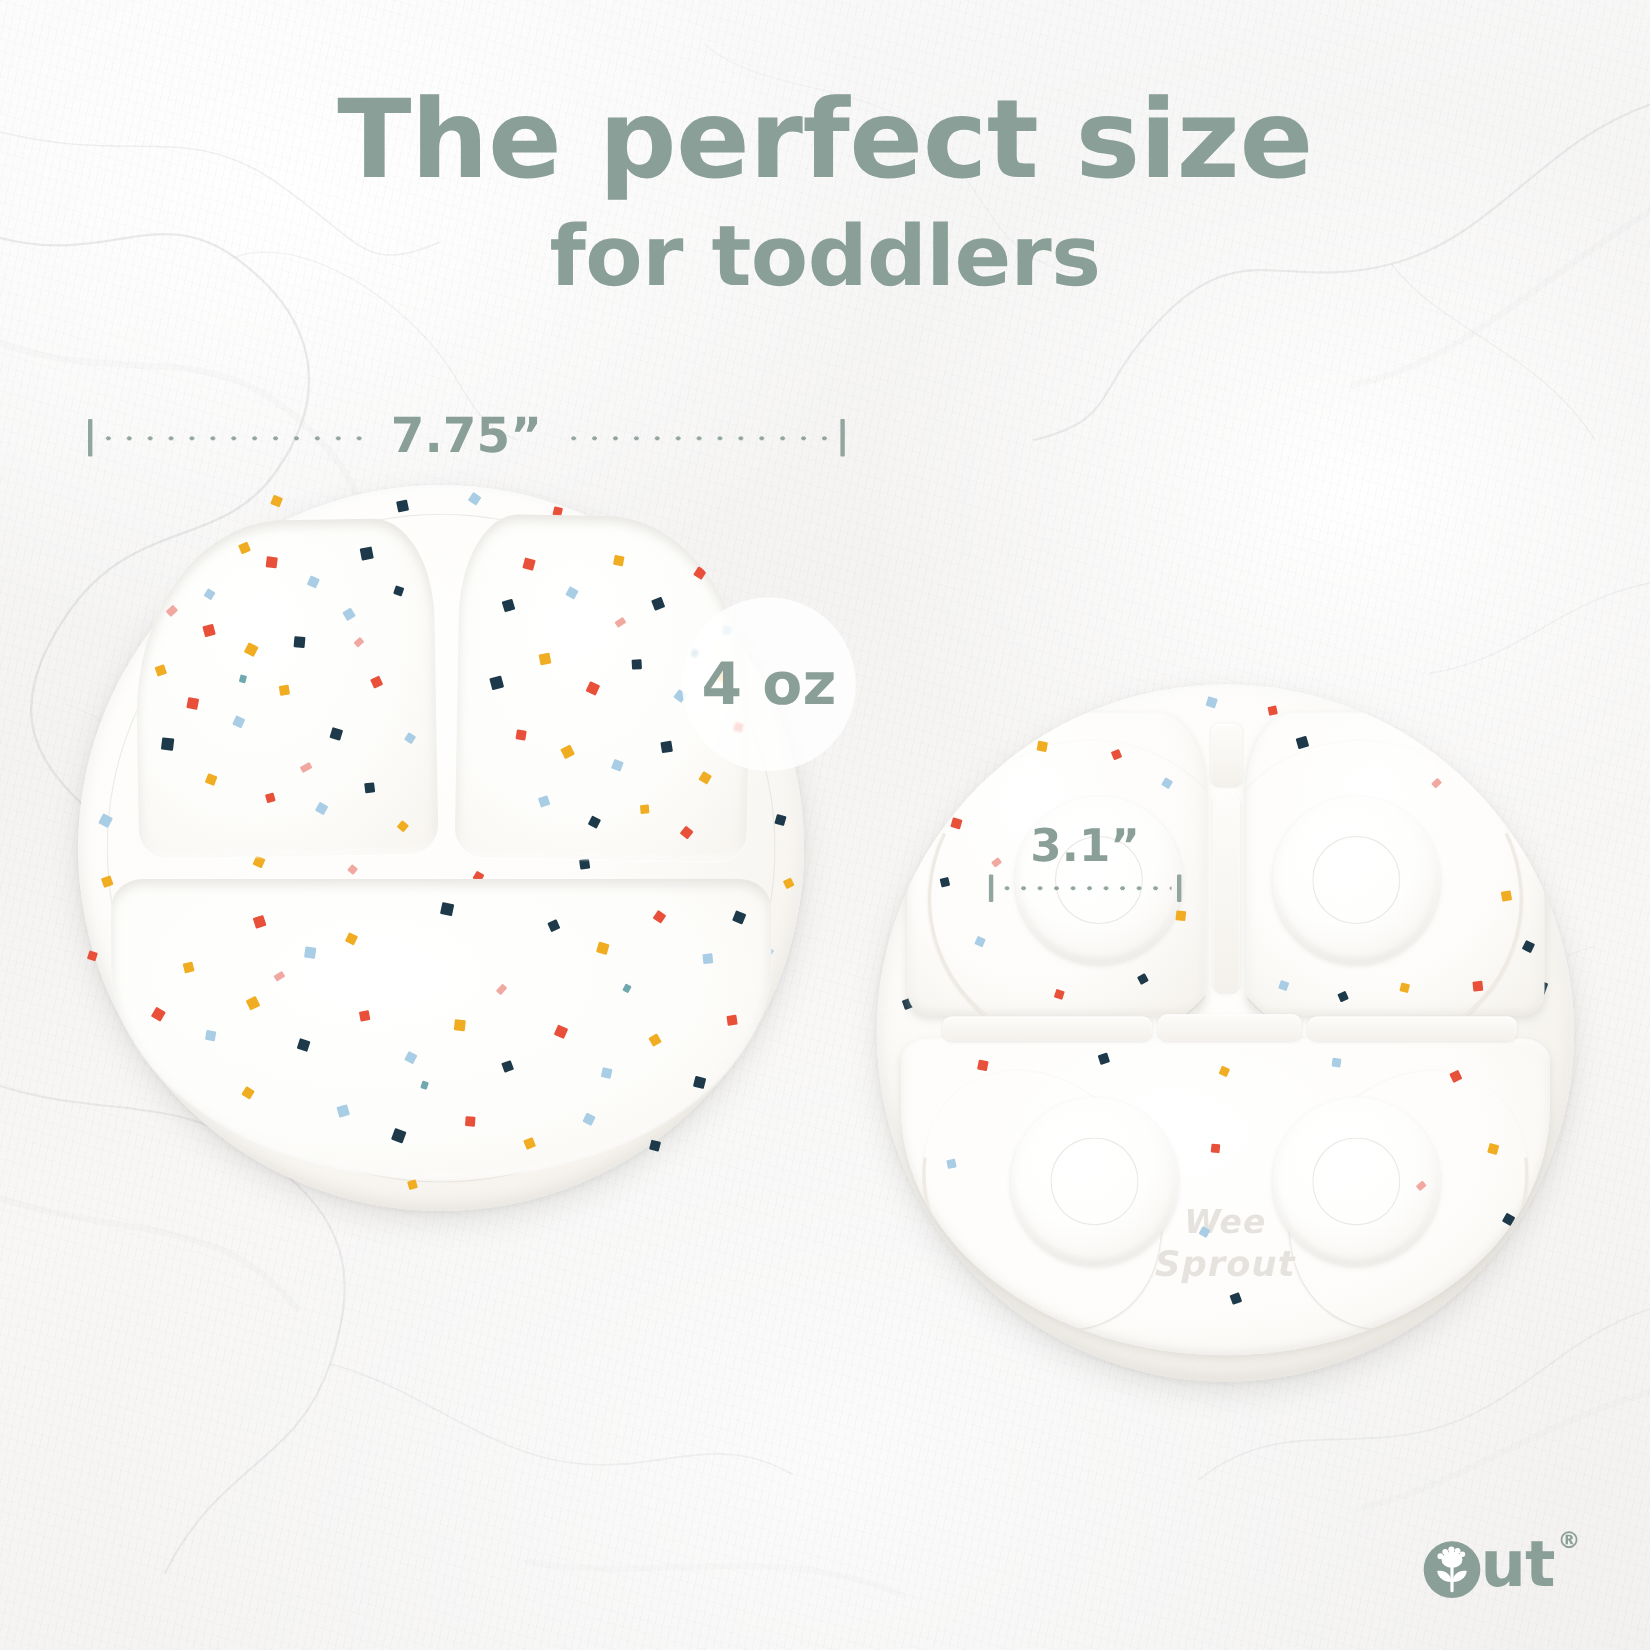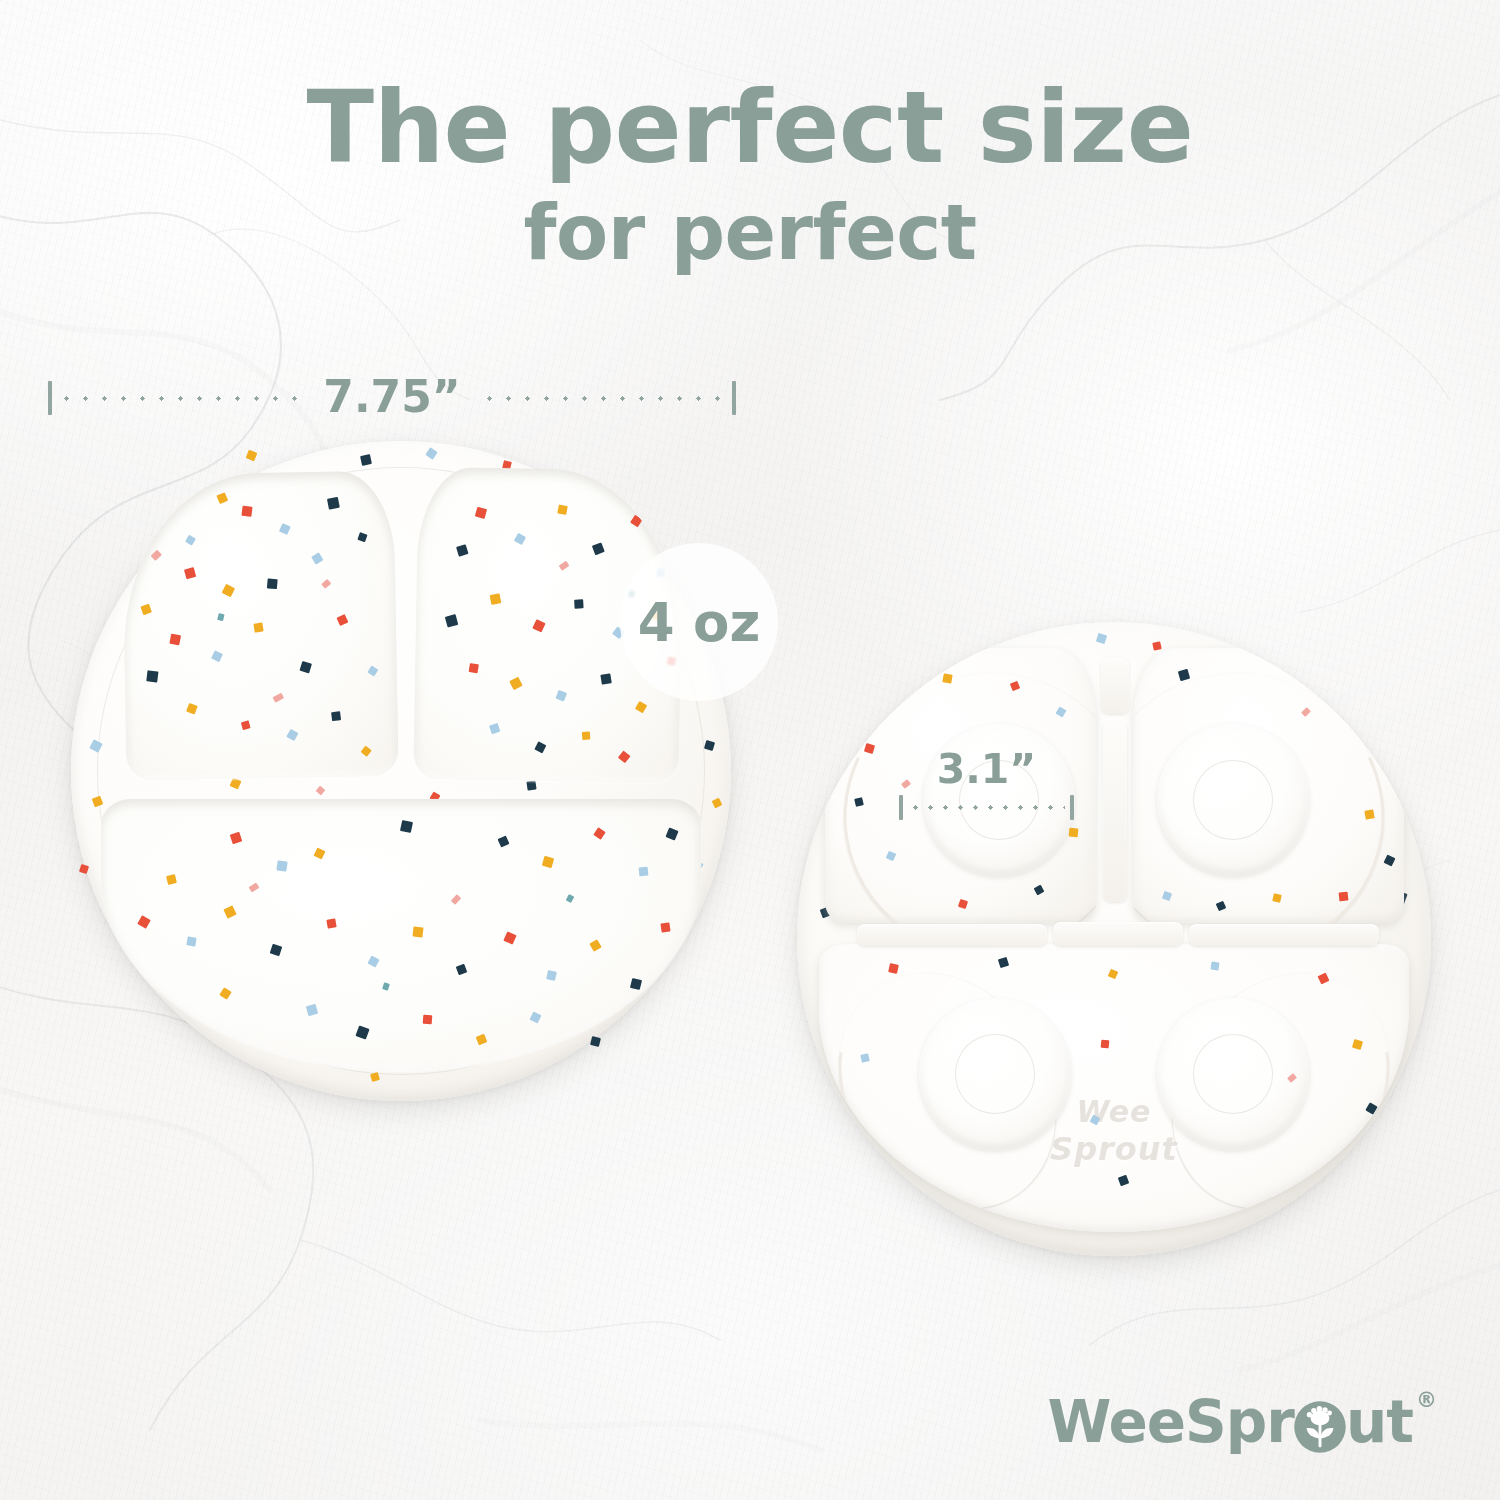--- a/index.html
+++ b/index.html
@@ -74,21 +74,21 @@
   }
   .dim-label {
     color: #8b9f99;
     font-family: "DejaVu Sans", sans-serif;
     font-weight: bold;
     white-space: nowrap;
     flex: 0 0 auto;
   }
 
   
-  #dim-width { left: 48px; top: 378px; width: 688px; height: 40px; }
+  #dim-width { left: 80px; top: 378px; width: 688px; height: 40px; }
   #dim-width .dim-cap { height: 34px; }
   #dim-width .dim-label { font-size: 44px; margin: 0 14px; transform: translateY(-2px); }
 
   
   #dim-suction {
     left: 899px; top: 797px; width: 175px; height: 20px;
   }
   #dim-suction .dim-cap { height: 25px; }
   #dim-suction .dim-dots { background-size: 15px 7px; }
   #dim-suction-label {
@@ -293,21 +293,21 @@
       <path d="M1520 180 C 1400 250, 1330 330, 1230 350" opacity=".26"></path>
       <path d="M-30 1080 C 110 1130, 200 1100, 270 1190" opacity=".26"></path>
       <path d="M1520 1260 C 1400 1290, 1330 1350, 1240 1370" opacity=".24"></path>
       <path d="M480 1420 C 600 1440, 700 1400, 820 1450" opacity=".20"></path>
     </g>
   </svg>
   <div class="marble-grain"></div>
 
   <div class="headline">
     <span class="l1">The perfect size</span>
-    <span class="l2">for perfect</span>
+    <span class="l2">for toddlers</span>
   </div>
 
   <div class="dimline" id="dim-width">
     <div class="dim-cap"></div>
     <div class="dim-dots"></div>
     <div class="dim-label">7.75”</div>
     <div class="dim-dots"></div>
     <div class="dim-cap"></div>
   </div>
 
@@ -513,21 +513,20 @@
   <div id="dim-suction-label">3.1”</div>
   <div class="dimline" id="dim-suction">
     <div class="dim-cap"></div>
     <div class="dim-dots"></div>
     <div class="dim-cap"></div>
   </div>
 
   <div class="badge" id="badge-4oz">4 oz</div>
 
   <div id="logo">
-    <span>WeeSpr</span>
     <span class="mark">
       <svg viewBox="0 0 100 100" width="56" height="56" aria-hidden="true">
         <circle cx="50" cy="50" r="46" fill="#8b9f99"></circle>
 
         <ellipse cx="50" cy="34" rx="17" ry="13" fill="#ffffff"></ellipse>
         <circle cx="31" cy="28" r="4.6" fill="#ffffff"></circle>
         <circle cx="39" cy="21" r="4.8" fill="#ffffff"></circle>
         <circle cx="49" cy="17.5" r="5.0" fill="#ffffff"></circle>
         <circle cx="59" cy="19.5" r="4.8" fill="#ffffff"></circle>
         <circle cx="67" cy="25" r="4.4" fill="#ffffff"></circle>

